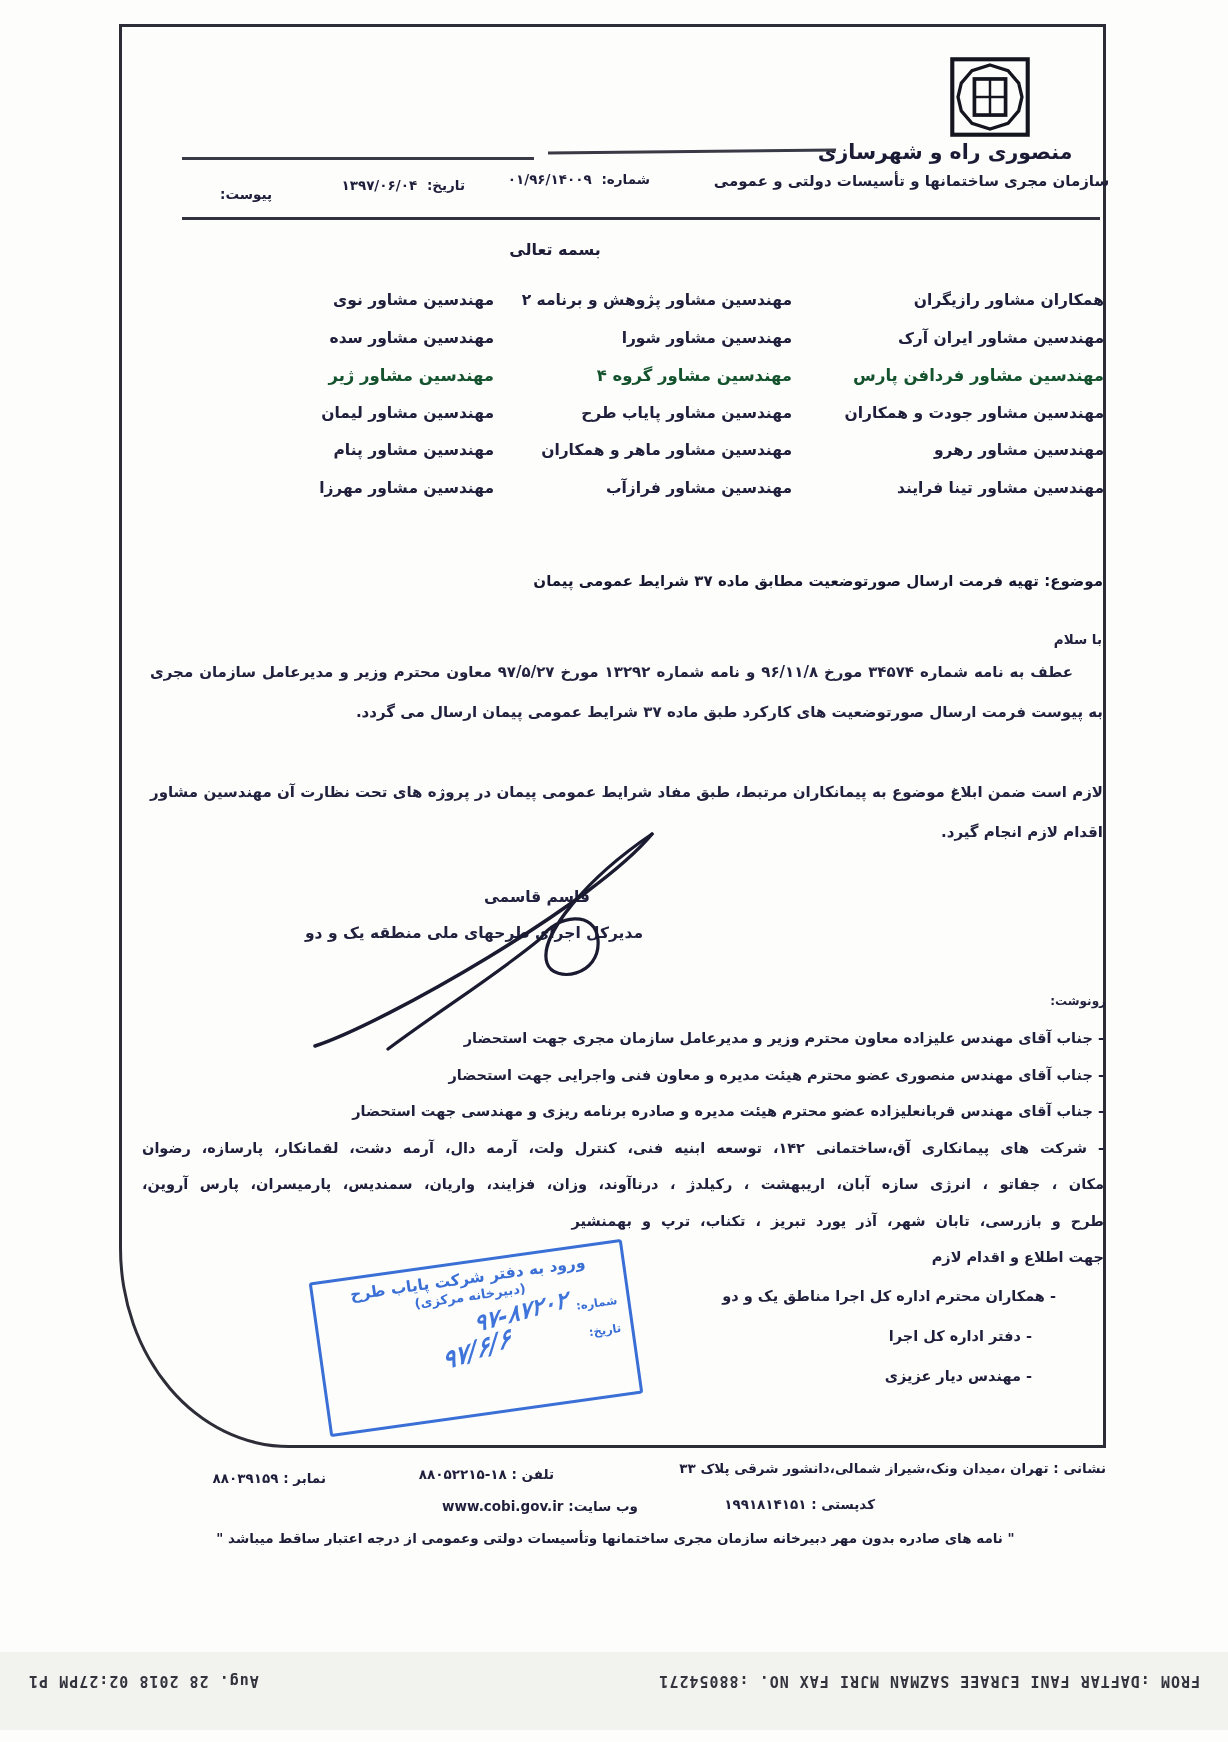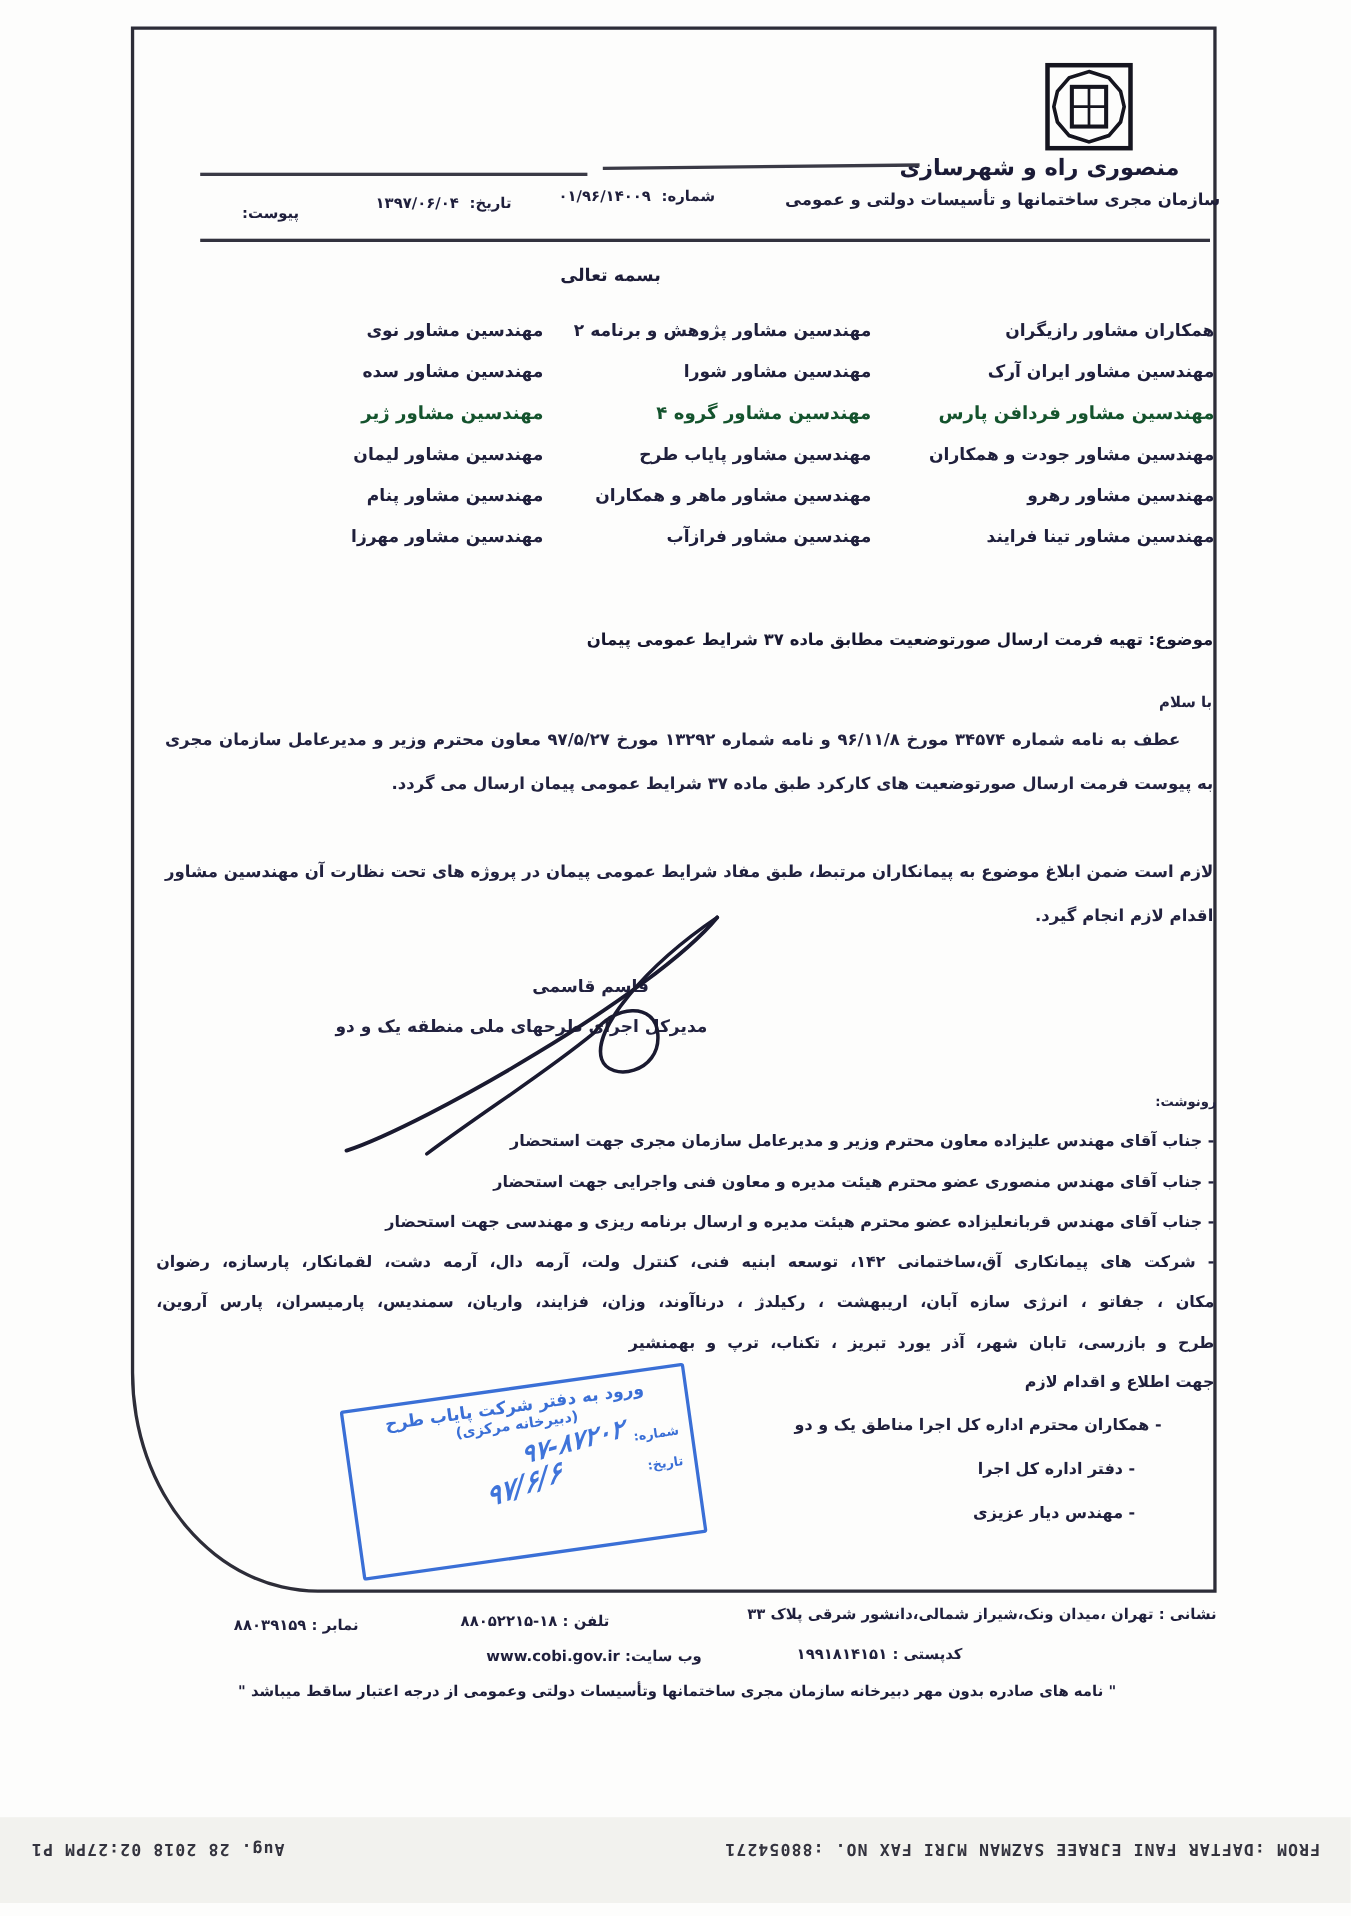--- a/index.html
+++ b/index.html
@@ -208,21 +208,21 @@
 <div class="sig-title">مدیرکل اجرای طرحهای ملی منطقه یک و دو</div>
 <svg class="sig-svg" viewBox="0 0 390 235">
   <path d="M 20,228 C 90,205 300,85 357,16" fill="none" stroke="#1a1a30" stroke-width="3.5" stroke-linecap="round"></path>
   <path d="M 357,16 C 292,60 243,118 252,145 C 259,166 306,158 303,122 C 301,92 262,96 245,121 C 200,158 148,190 93,231" fill="none" stroke="#1a1a30" stroke-width="3.2" stroke-linecap="round"></path>
 </svg>
 
 <div class="cc-label">رونوشت:</div>
 <div class="cc">
   <div>- جناب آقای مهندس علیزاده معاون محترم وزیر و مدیرعامل سازمان مجری جهت استحضار</div>
   <div>- جناب آقای مهندس منصوری عضو محترم هیئت مدیره و معاون فنی واجرایی جهت استحضار</div>
-  <div>- جناب آقای مهندس قربانعلیزاده عضو محترم هیئت مدیره و ارسال برنامه ریزی و مهندسی جهت استحضار</div>
+  <div>- جناب آقای مهندس قربانعلیزاده عضو محترم هیئت مدیره و صادره برنامه ریزی و مهندسی جهت استحضار</div>
   <div class="companies">- شرکت های پیمانکاری آق،ساختمانی ۱۴۲، توسعه ابنیه فنی، کنترل ولت، آرمه دال، آرمه دشت، لقمانکار، پارسازه، رضوان مکان ، جفاتو ، انرژی سازه آبان، اریبهشت ، رکیلدژ ، درناآوند، وزان، فزایند، واریان، سمندیس، پارمیسران، پارس آروین، طرح و بازرسی، تابان شهر، آذر یورد تبریز ، تکناب، ترپ و بهمنشیر</div>
   <div>جهت اطلاع و اقدام لازم</div>
   <div class="indent1">- همکاران محترم اداره کل اجرا مناطق یک و دو</div>
   <div class="indent2">- دفتر اداره کل اجرا</div>
   <div class="indent2">- مهندس دیار عزیزی</div>
 </div>
 
 <div class="stamp">
   <div class="t1">ورود به دفتر شرکت پایاب طرح</div>
   <div class="t2">(دبیرخانه مرکزی)</div>

